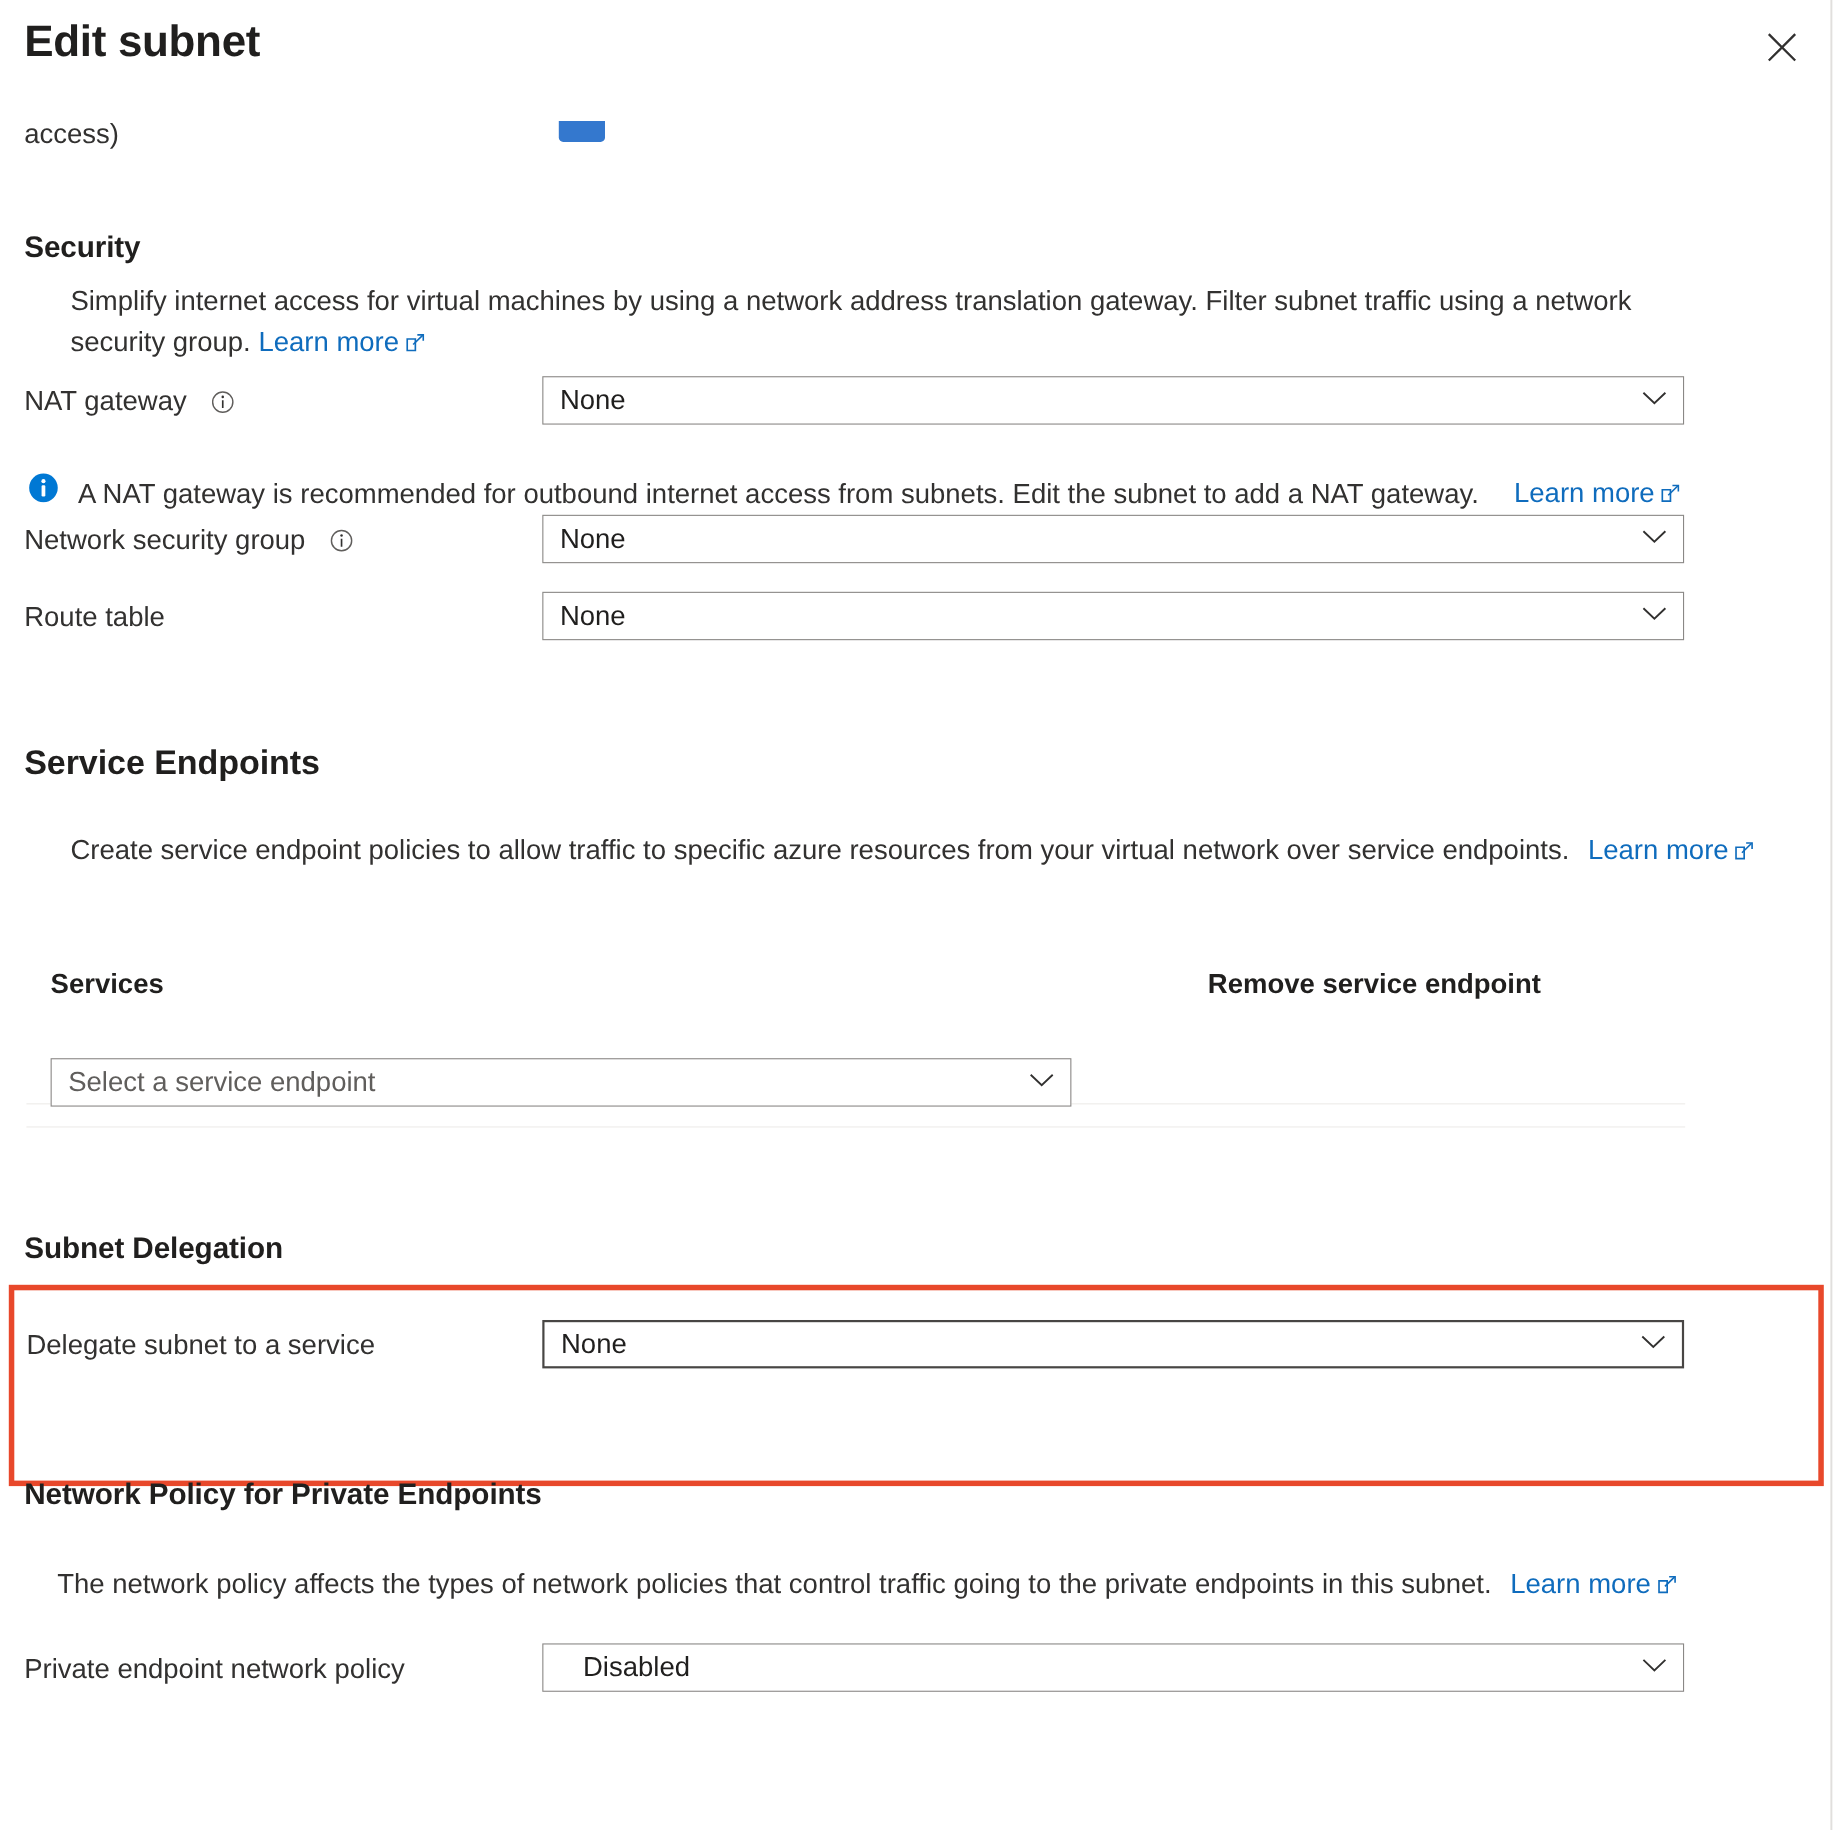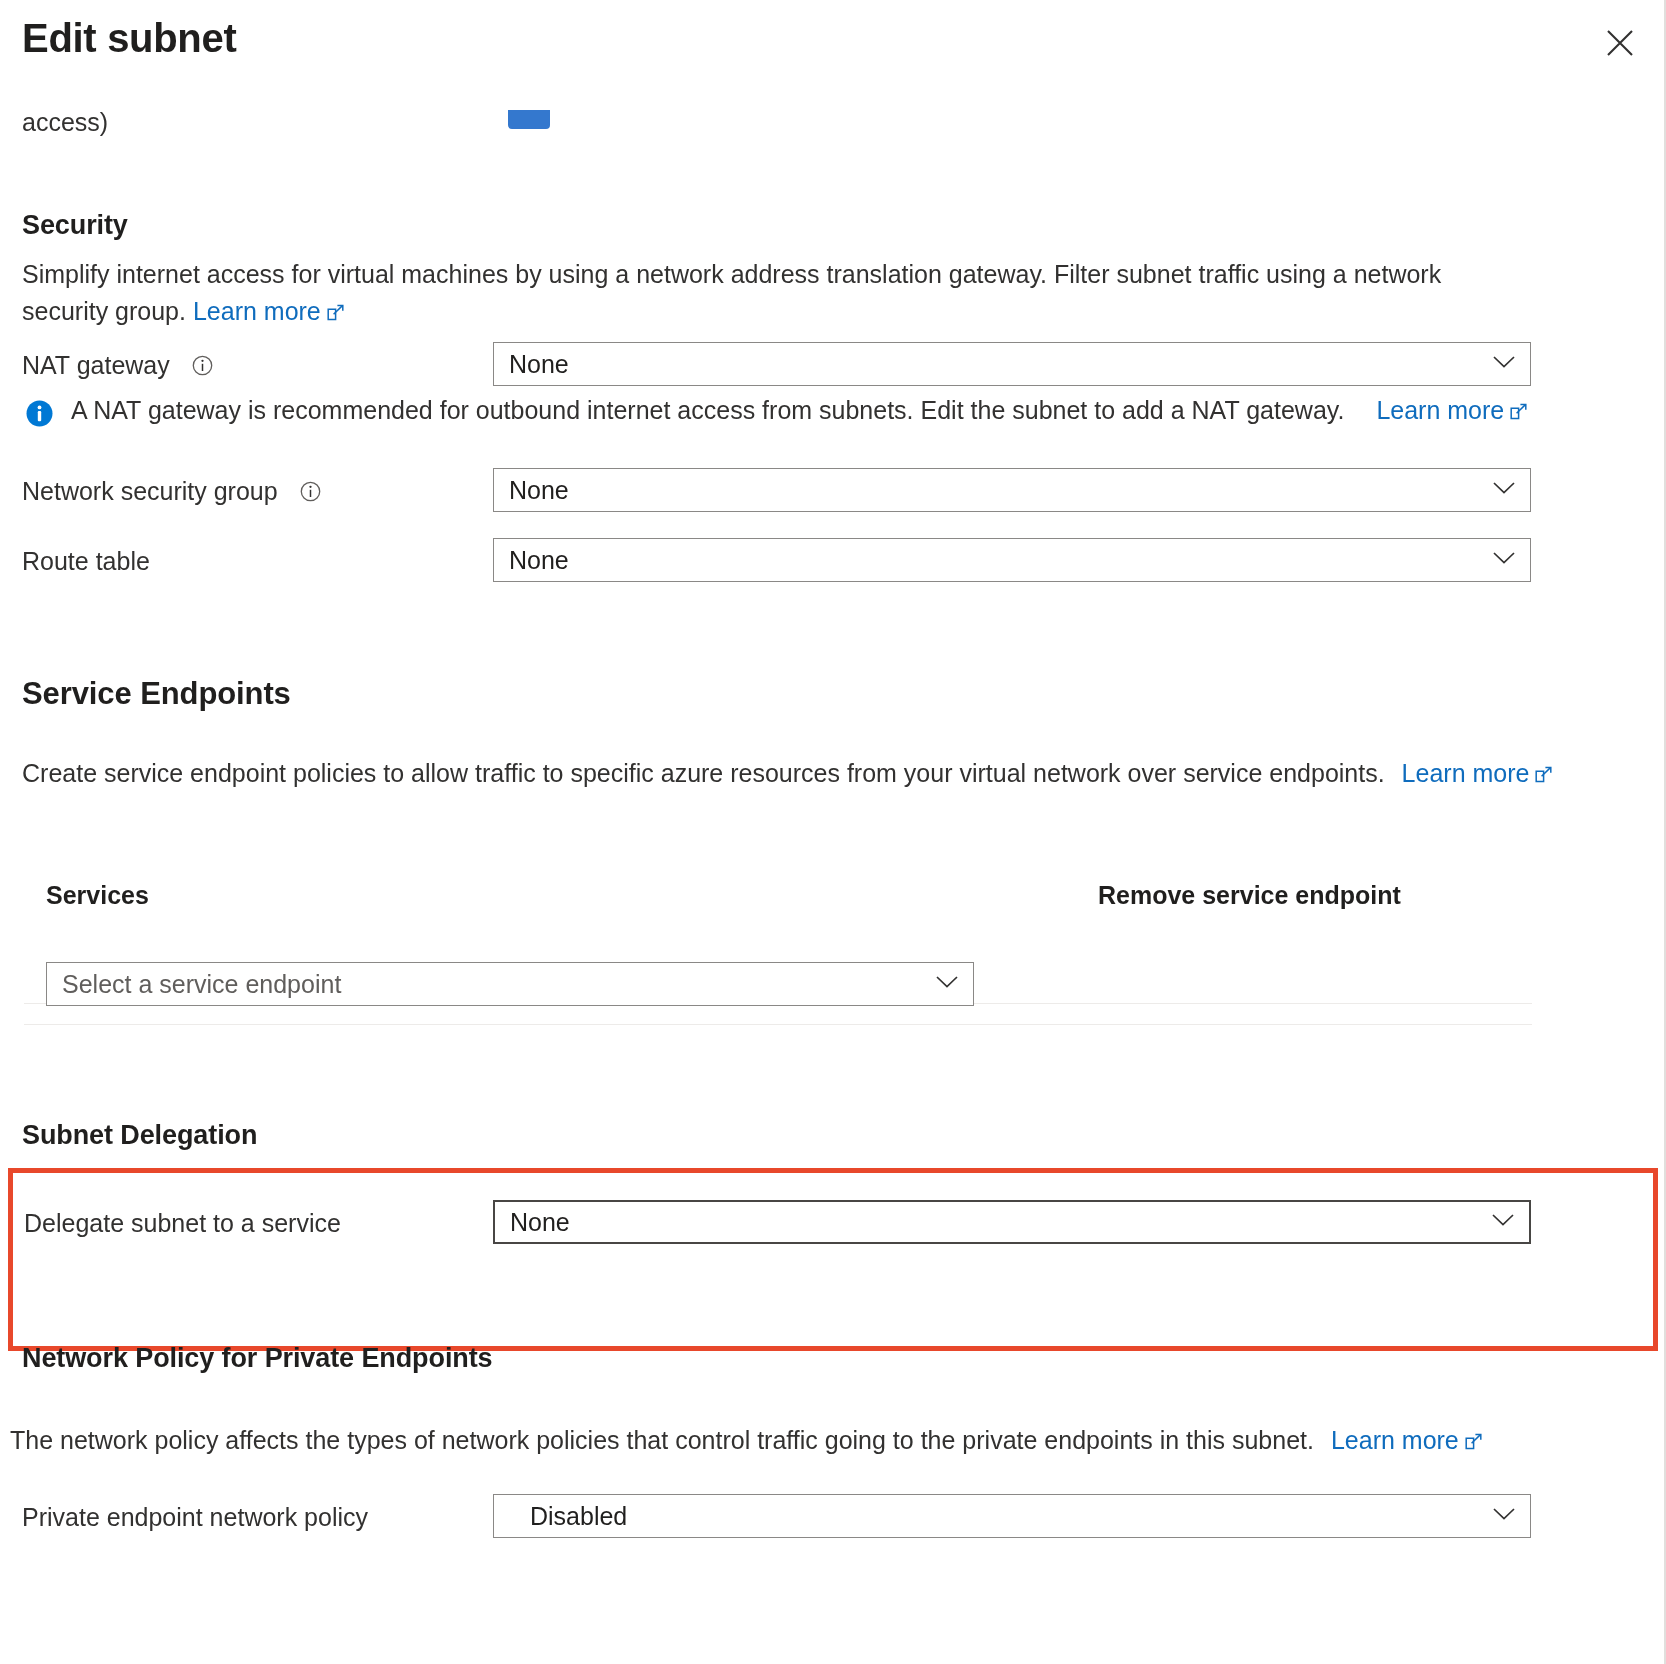--- a/index.html
+++ b/index.html
@@ -70,20 +70,21 @@
     white-space: nowrap;
     letter-spacing: -0.1px;
   }
   .section-head.lg { font-size: 31px; }
 
   .body-text {
     position: absolute;
     font-size: 25px;
     line-height: 37px;
     color: #323130;
+    margin-left: 42px;
   }
 
   a.link {
     color: #0f6cbd;
     text-decoration: none;
     cursor: pointer;
   }
   .ext-icon {
     display: inline-block;
     vertical-align: -1px;
@@ -206,21 +207,21 @@
         </svg>
     </span>
   </div>
   <div class="dropdown" style="left:493px; top:342px; width:1038px;">
     <span class="val">None</span>
     <span class="chev"><svg width="24" height="14" viewBox="0 0 24 14">
           <path d="M2 2 L12 11.5 L22 2" fill="none" stroke="#323130" stroke-width="1.7"></path>
         </svg></span>
   </div>
 
-  <div class="info-banner" style="left:26px; top:396px;">
+  <div class="info-banner" style="left:26px; top:426px;align-items:flex-end;">
     <span class="bulb">
       <svg width="27" height="27" viewBox="0 0 27 27">
           <circle cx="13.5" cy="13.5" r="13" fill="#0078d4"></circle>
           <circle cx="13.5" cy="7.4" r="1.9" fill="#ffffff"></circle>
           <rect x="11.8" y="11.1" width="3.4" height="10.2" rx="1.1" fill="#ffffff"></rect>
         </svg>
     </span>
     <span>A NAT gateway is recommended for outbound internet access from subnets. Edit the subnet to add a NAT gateway.</span>
     <a class="link" style="margin-left:14px;"><span>Learn more</span><span class="ext-icon"><svg width="17" height="17" viewBox="0 0 17 17">
             <path d="M1.2 5.2 h7.4 v10.4 h-7.4 z" fill="none" stroke="#0f6cbd" stroke-width="1.5"></path>

